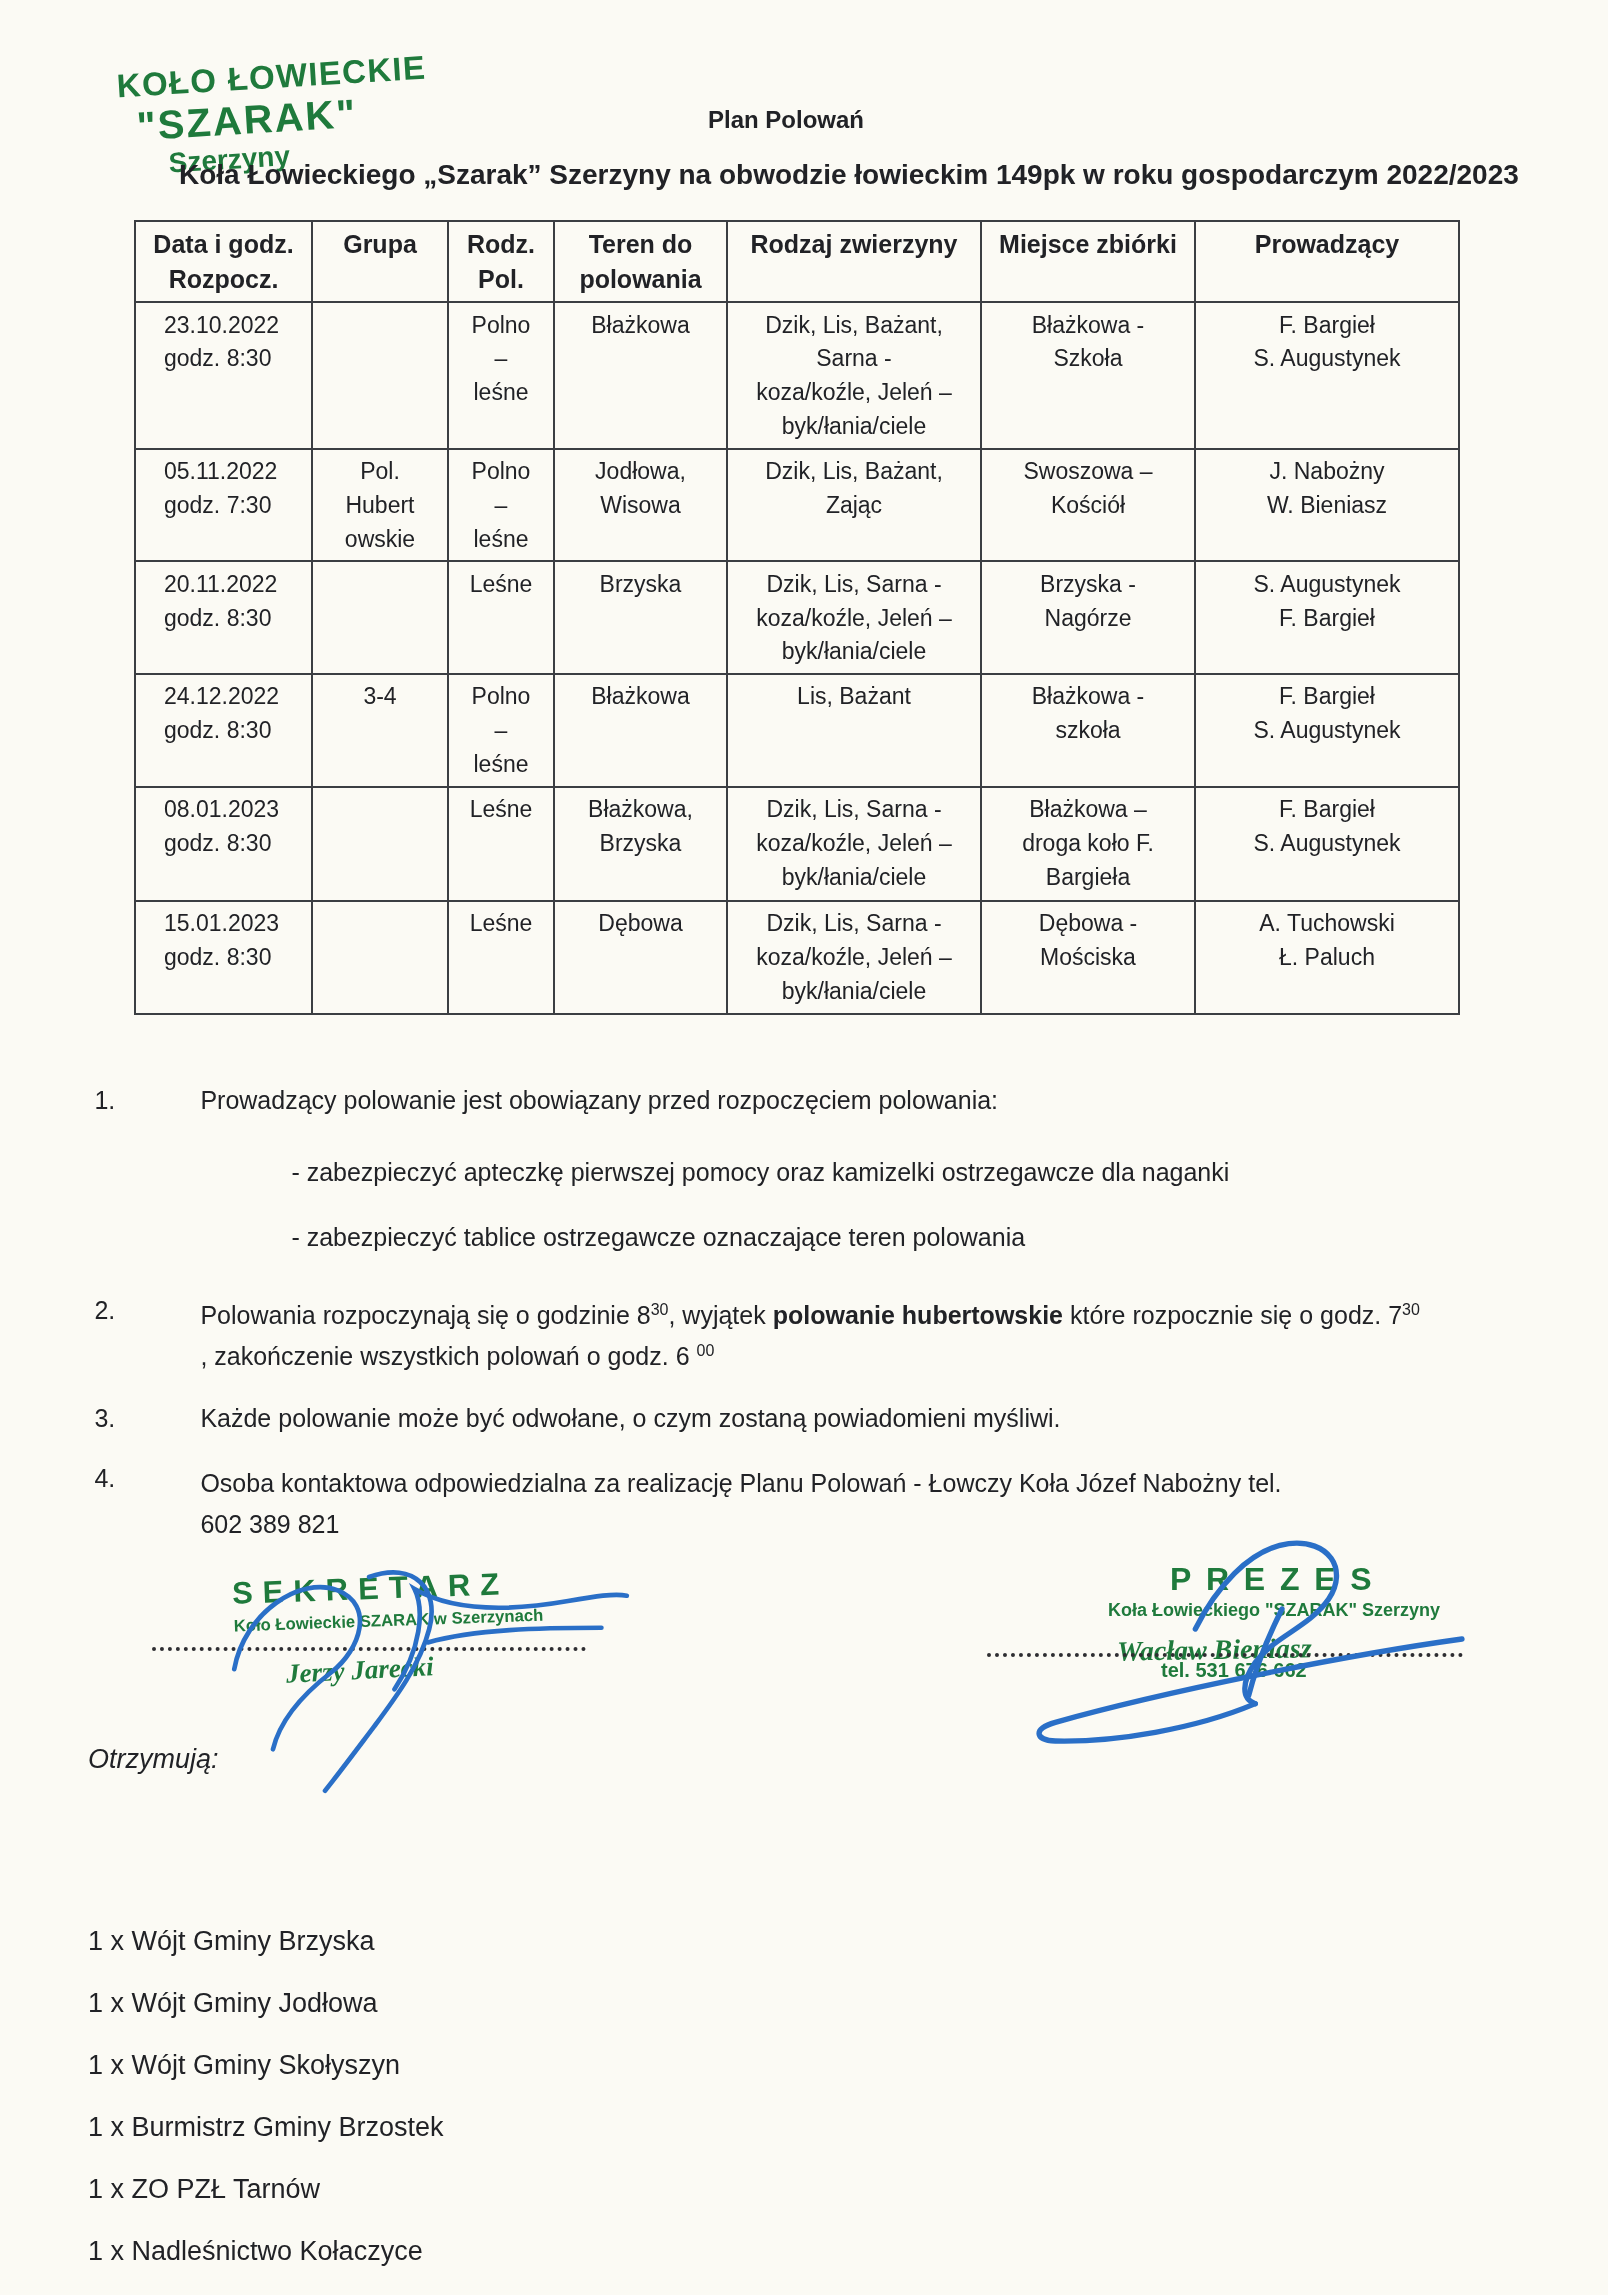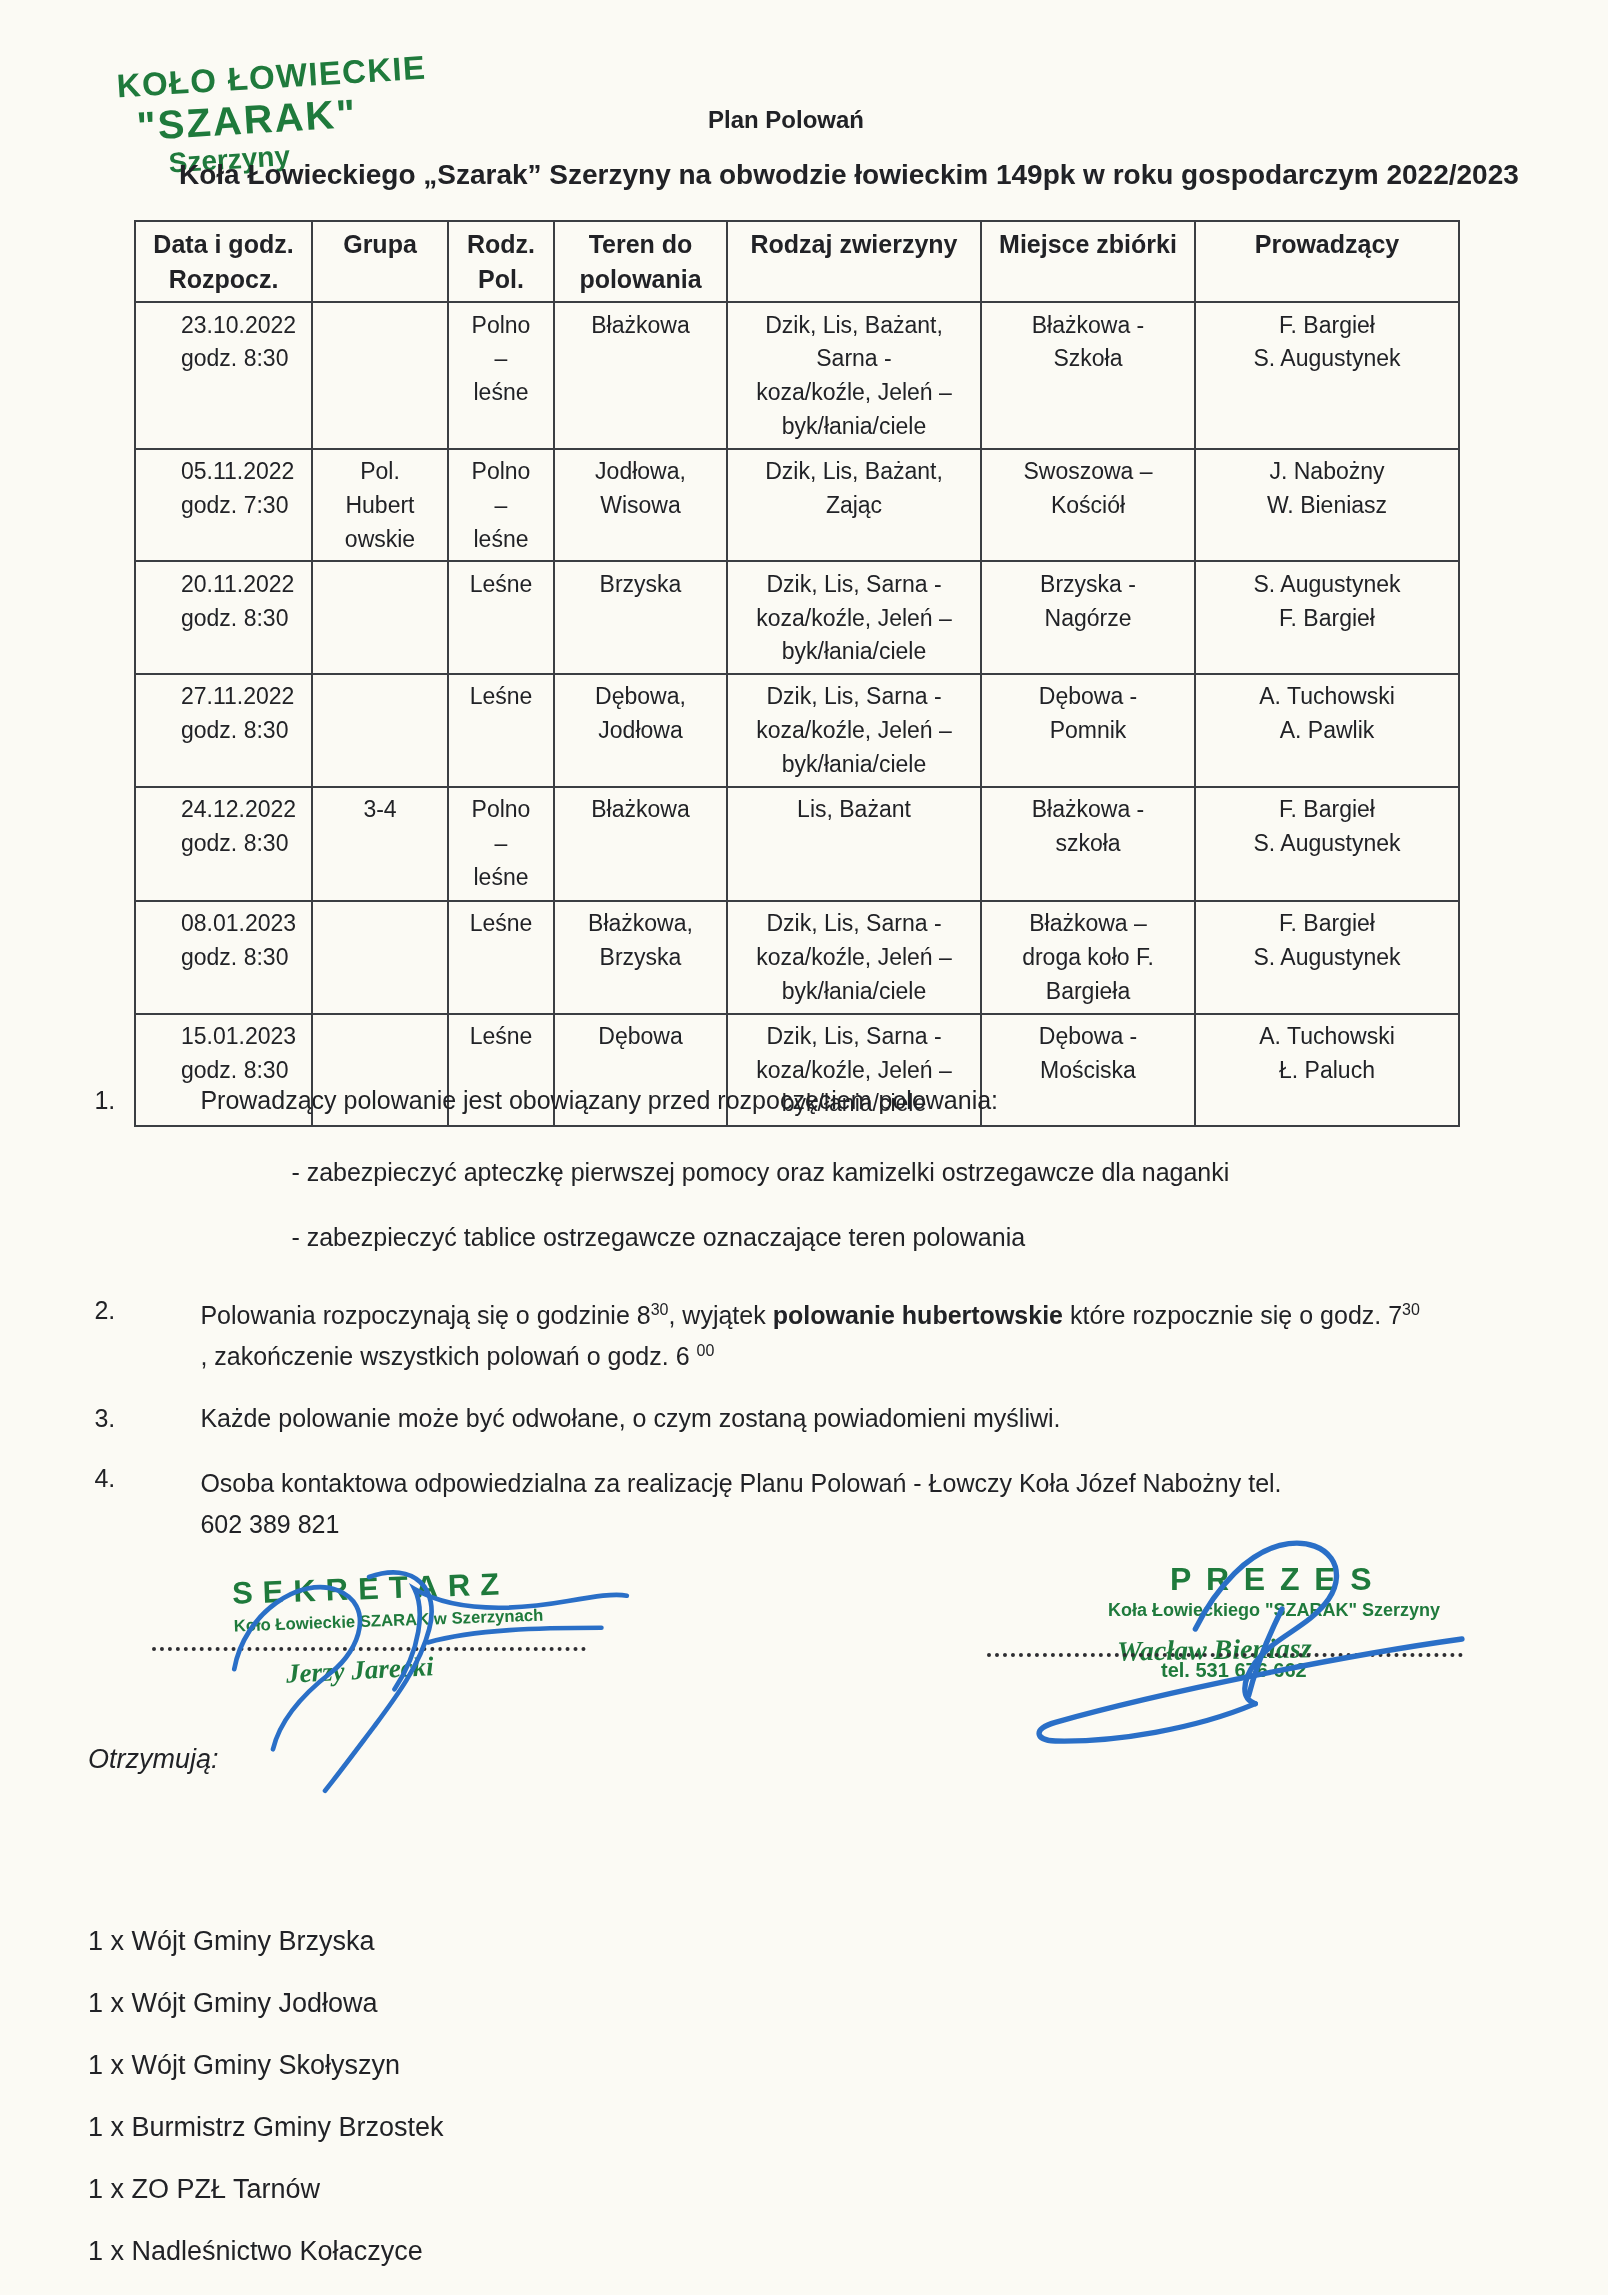--- a/index.html
+++ b/index.html
@@ -41,21 +41,21 @@
     white-space:pre-line;
     padding:5.3px 4px 4px 4px;
   }
   table.plan th{
     font-size:25px;font-weight:700;line-height:1.4;
   }
   table.plan td{
     font-size:23px;font-weight:400;line-height:1.47;
   }
   table.plan td.col-date{
-    text-align:left;padding-left:45px;border-radius:11px;
+    text-align:left;padding-left:28px;border-radius:11px;
   }
   thead tr{height:79px;padding-left:8px;}
   tbody tr:nth-child(1){height:137px;}
   tbody tr:nth-child(2){height:108px;}
   tbody tr:nth-child(3){height:107px;}
   tbody tr:nth-child(4){height:105px;}
   tbody tr:nth-child(5){height:114px;}
   tbody tr:nth-child(6){height:110px;}
   tbody tr:nth-child(7){height:100px;}
   
@@ -212,35 +212,20 @@
           <td>Brzyska</td>
           <td>Dzik, Lis, Sarna -
 koza/koźle, Jeleń –
 byk/łania/ciele</td>
           <td>Brzyska -
 Nagórze</td>
           <td>S. Augustynek
 F. Bargieł</td>
         </tr>
         <tr>
-          <td class="col-date">27.11.2022
-godz. 8:30</td>
-          <td></td>
-          <td>Leśne</td>
-          <td>Dębowa,
-Jodłowa</td>
-          <td>Dzik, Lis, Sarna -
-koza/koźle, Jeleń –
-byk/łania/ciele</td>
-          <td>Dębowa -
-Pomnik</td>
-          <td>A. Tuchowski
-A. Pawlik</td>
-        </tr>
-        <tr>
           <td class="col-date">24.12.2022
 godz. 8:30</td>
           <td>3-4</td>
           <td>Polno
 –
 leśne</td>
           <td>Błażkowa</td>
           <td>Lis, Bażant</td>
           <td>Błażkowa -
 szkoła</td>

